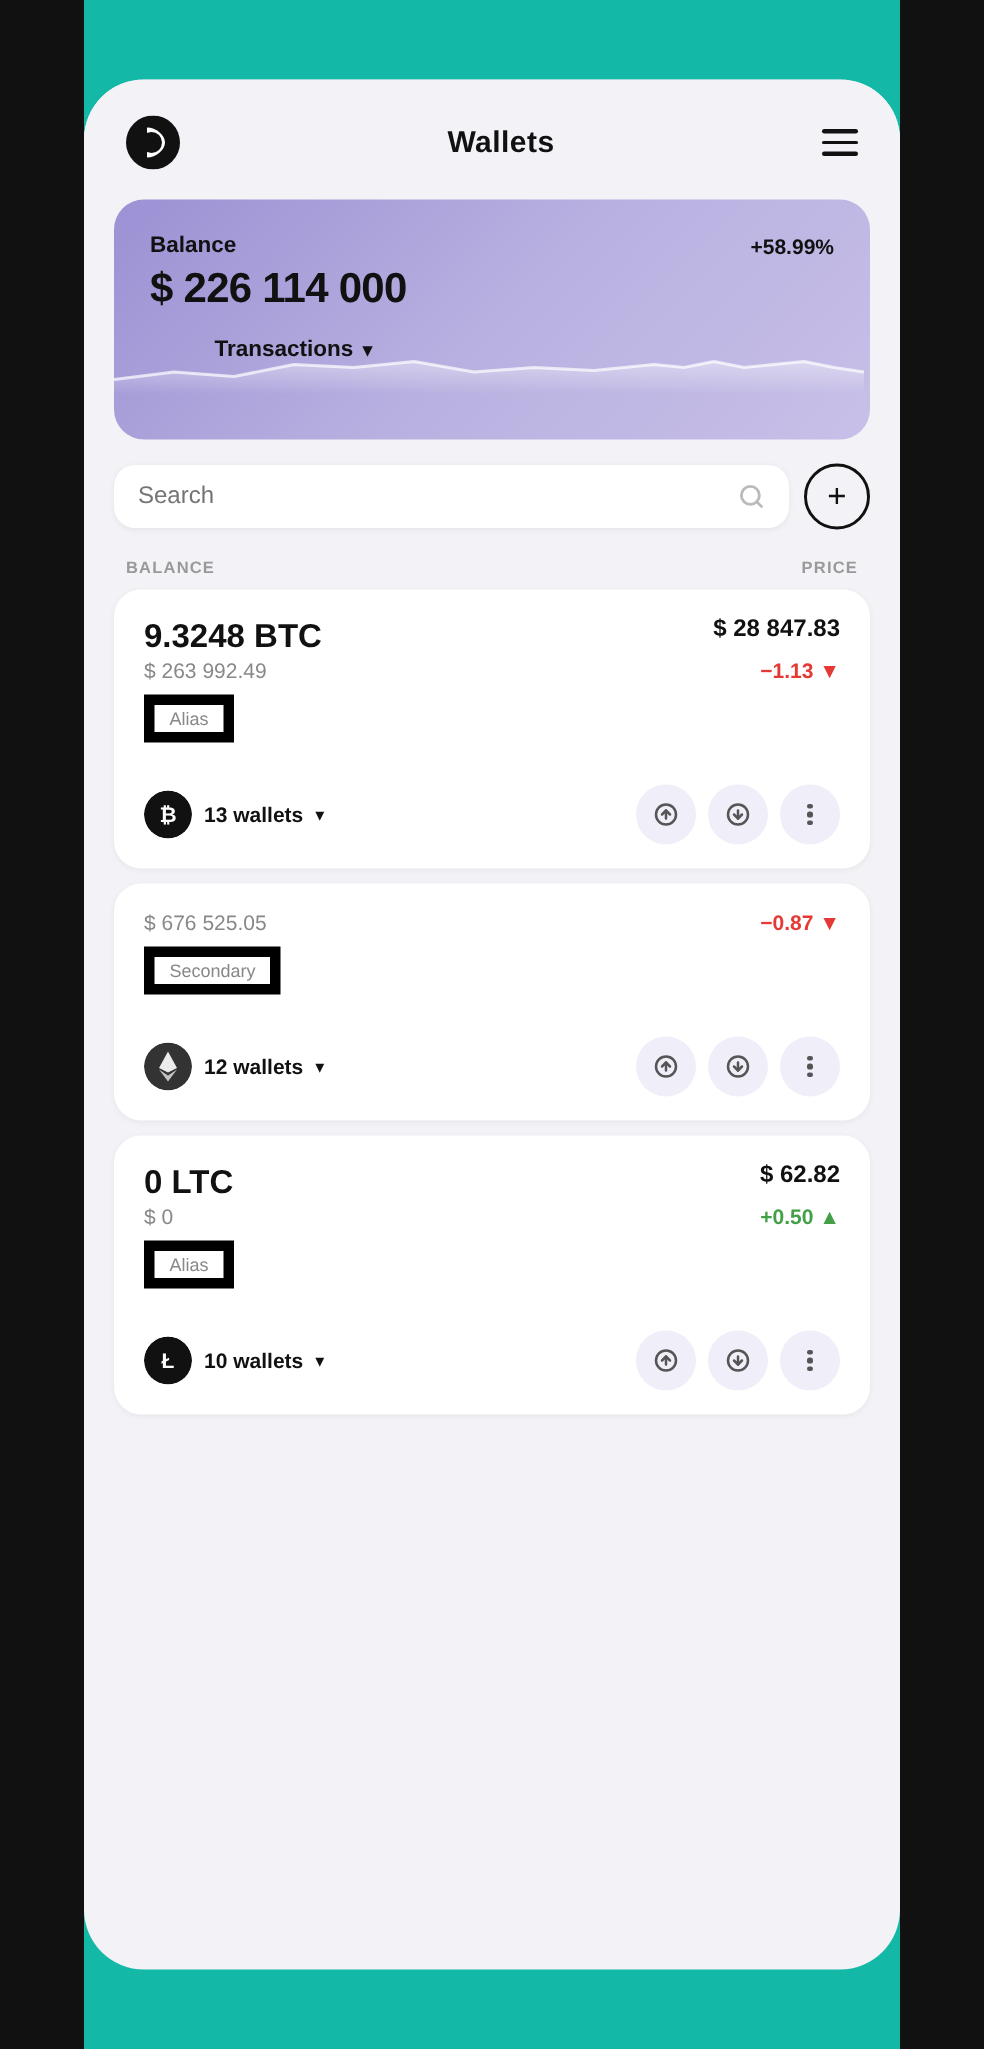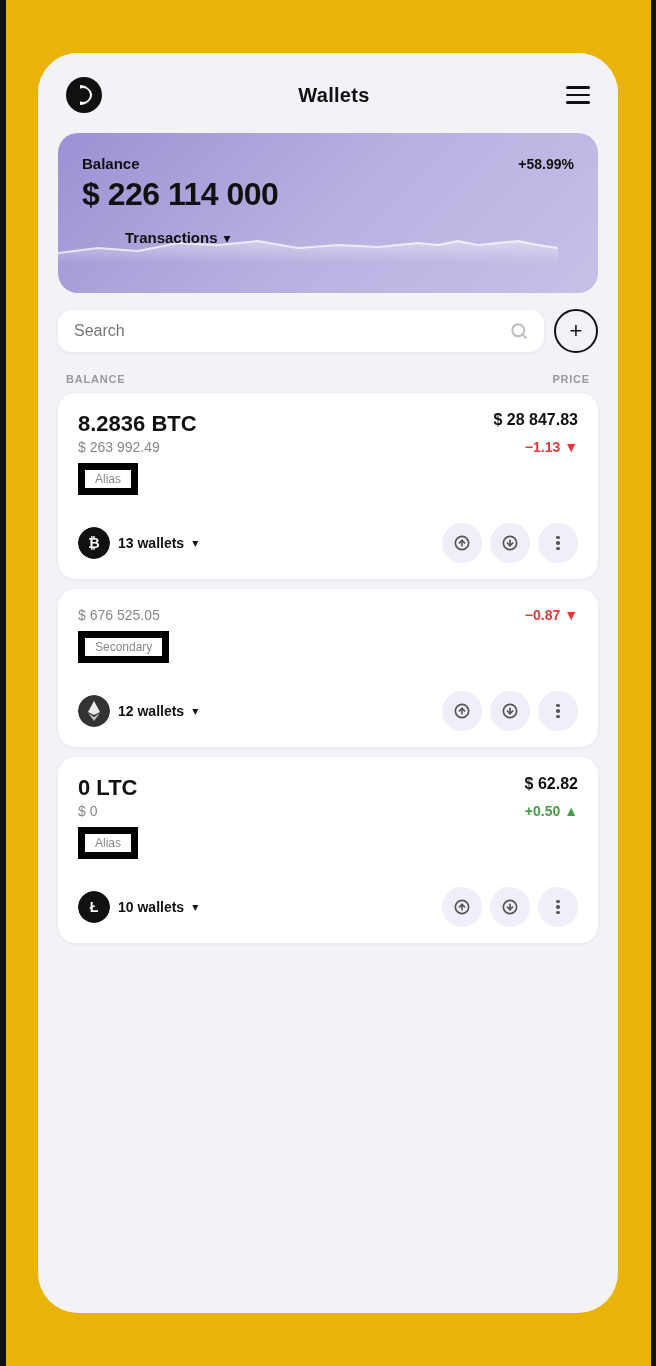--- a/index.html
+++ b/index.html
@@ -5,23 +5,23 @@
     * { box-sizing: border-box; margin: 0; padding: 0; }
     body {
       background: #111;
       display: flex;
       justify-content: center;
       align-items: center;
       min-height: 100vh;
       font-family: -apple-system, BlinkMacSystemFont, 'Segoe UI', sans-serif;
     }
     .phone-shell {
-      width: 645px;
+      width: 544px;
       min-height: 1366px;
-      background: #eab308;
+      background: #14b8a6;
       display: flex;
       justify-content: center;
       align-items: center;
     }
     .app-container {
       width: 580px;
       min-height: 1260px;
       background: #f2f2f7;
       border-radius: 40px;
       overflow: hidden;
@@ -80,21 +80,21 @@
       font-weight: 600;
       color: #111;
     }
     .balance-header-row {
       display: flex;
       justify-content: space-between;
       align-items: center;
       margin-bottom: 4px;
     }
     .balance-amount {
-      font-size: 32px;
+      font-size: 28px;
       font-weight: 800;
       color: #111;
       margin-bottom: 16px;
       letter-spacing: -0.5px;
     }
     .transactions-row {
       display: flex;
       align-items: center;
       gap: 6px;
       cursor: pointer;
@@ -357,21 +357,21 @@
 
     <div class="col-headers">
       <span class="col-header">BALANCE</span>
       <span class="col-header">PRICE</span>
     </div>
 
     <div class="assets-list">
 
       <div class="asset-card">
         <div class="asset-top-row">
-          <span class="asset-amount">8.2836 BTC</span>
+          <span class="asset-amount">9.3248 BTC</span>
           <span class="asset-price">$ 28 847.83</span>
         </div>
         <div class="asset-top-row">
           <span class="asset-usd">$ 263 992.49</span>
           <span class="asset-change negative">−1.13 ▼</span>
         </div>
         <span class="asset-tag">Alias</span>
         <div class="asset-bottom-row">
           <div class="asset-wallets">
             <svg class="coin-logo" viewBox="0 0 32 32">

